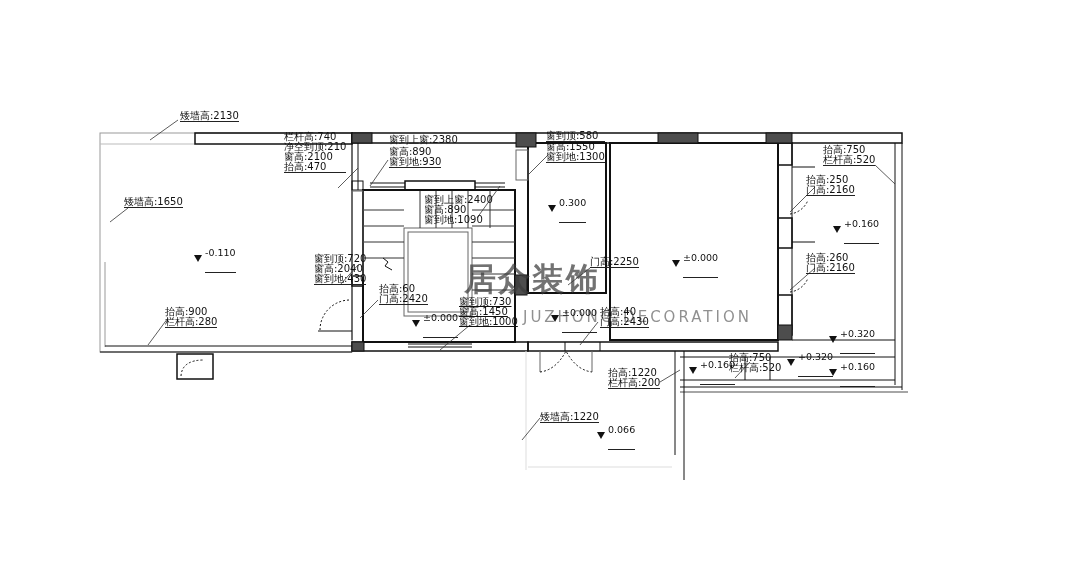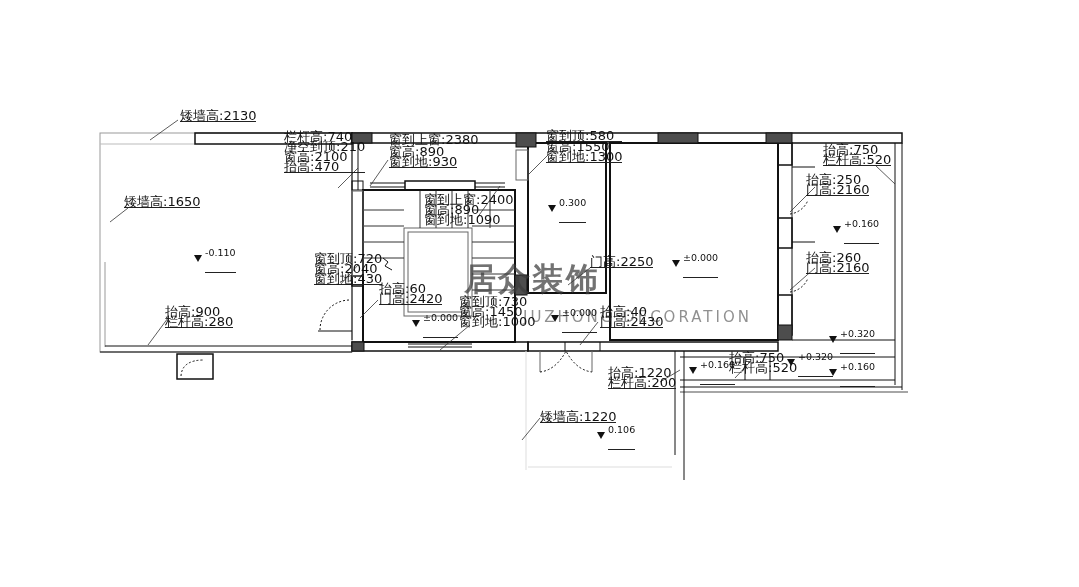--- a/index.html
+++ b/index.html
@@ -1,19 +1,19 @@
 <!DOCTYPE html>
 <html><head>
 <meta charset="utf-8">
 <style>
   html, body { margin:0; padding:0; background:#ffffff; }
   body { width:1079px; height:587px; position:relative; overflow:hidden;
          font-family:"DejaVu Sans", "Liberation Sans", sans-serif; }
   #plan { position:absolute; left:0; top:0; }
-  .lbl { position:absolute; font-size:13px; line-height:10px; color:#111; white-space:nowrap; }
+  .lbl { position:absolute; font-size:10px; line-height:10px; color:#111; white-space:nowrap; }
   .lbl span { display:block; }
   .u { border-bottom:1px solid #222; }
   .lvl { position:absolute; font-size:9.5px; color:#111; white-space:nowrap; }
   .lvl .tri { display:inline-block; width:0; height:0; border-left:4px solid transparent;
               border-right:4px solid transparent; border-top:7px solid #111; margin-right:3px; vertical-align:-6px; }
   .lvl .v { border-bottom:1px solid #222; padding-bottom:14px; }
   .wm { position:absolute; color:rgba(60,60,60,0.72); pointer-events:none; }
   .wm-title { left:464px; top:258px; font-size:32px; font-weight:bold; letter-spacing:2px; }
   .wm-sub { left:523px; top:308px; font-size:15px; letter-spacing:3px; color:rgba(70,70,70,0.6); }
 </style>
@@ -199,21 +199,21 @@
 </div>
 <div class="lbl" style="left:286px;top:254px;margin-left:28px;">
   <span>窗到顶:720</span>
     <span>窗高:2040</span>
     <span class="u">窗到地:430</span>
 </div>
 <div class="lbl" style="left:379px;top:284px;">
   <span>抬高:60</span>
     <span class="u">门高:2420</span>
 </div>
-<div class="lbl" style="left:459px;top:297px;">
+<div class="lbl" style="left:459px;top:297px;text-decoration:underline;">
   <span>窗到顶:730</span>
     <span>窗高:1450</span>
     <span>窗到地:1000</span>
 </div>
 <div class="lbl" style="left:590px;top:257px;">
     <span class="u">门高:2250</span>
   </div>
 <div class="lbl" style="left:600px;top:307px;">
   <span>抬高:40</span>
     <span class="u">门高:2430</span>
@@ -249,13 +249,13 @@
 <div class="lvl" style="left:194px;top:247px;"><span class="tri"></span><span class="v">-0.110</span></div>
 <div class="lvl" style="left:548px;top:197px;"><span class="tri"></span><span class="v">0.300</span></div>
 <div class="lvl" style="left:412px;top:312px;"><span class="tri"></span><span class="v">±0.000</span></div>
 <div class="lvl" style="left:551px;top:307px;"><span class="tri"></span><span class="v">±0.000</span></div>
 <div class="lvl" style="left:672px;top:252px;"><span class="tri"></span><span class="v">±0.000</span></div>
 <div class="lvl" style="left:833px;top:218px;"><span class="tri"></span><span class="v">+0.160</span></div>
 <div class="lvl" style="left:829px;top:328px;"><span class="tri"></span><span class="v">+0.320</span></div>
 <div class="lvl" style="left:787px;top:351px;"><span class="tri"></span><span class="v">+0.320</span></div>
 <div class="lvl" style="left:829px;top:361px;"><span class="tri"></span><span class="v">+0.160</span></div>
 <div class="lvl" style="left:689px;top:359px;"><span class="tri"></span><span class="v">+0.160</span></div>
-<div class="lvl" style="left:597px;top:424px;"><span class="tri"></span><span class="v">0.106</span></div>
+<div class="lvl" style="left:597px;top:424px;"><span class="tri"></span><span class="v">0.066</span></div>
 
 </body></html>

